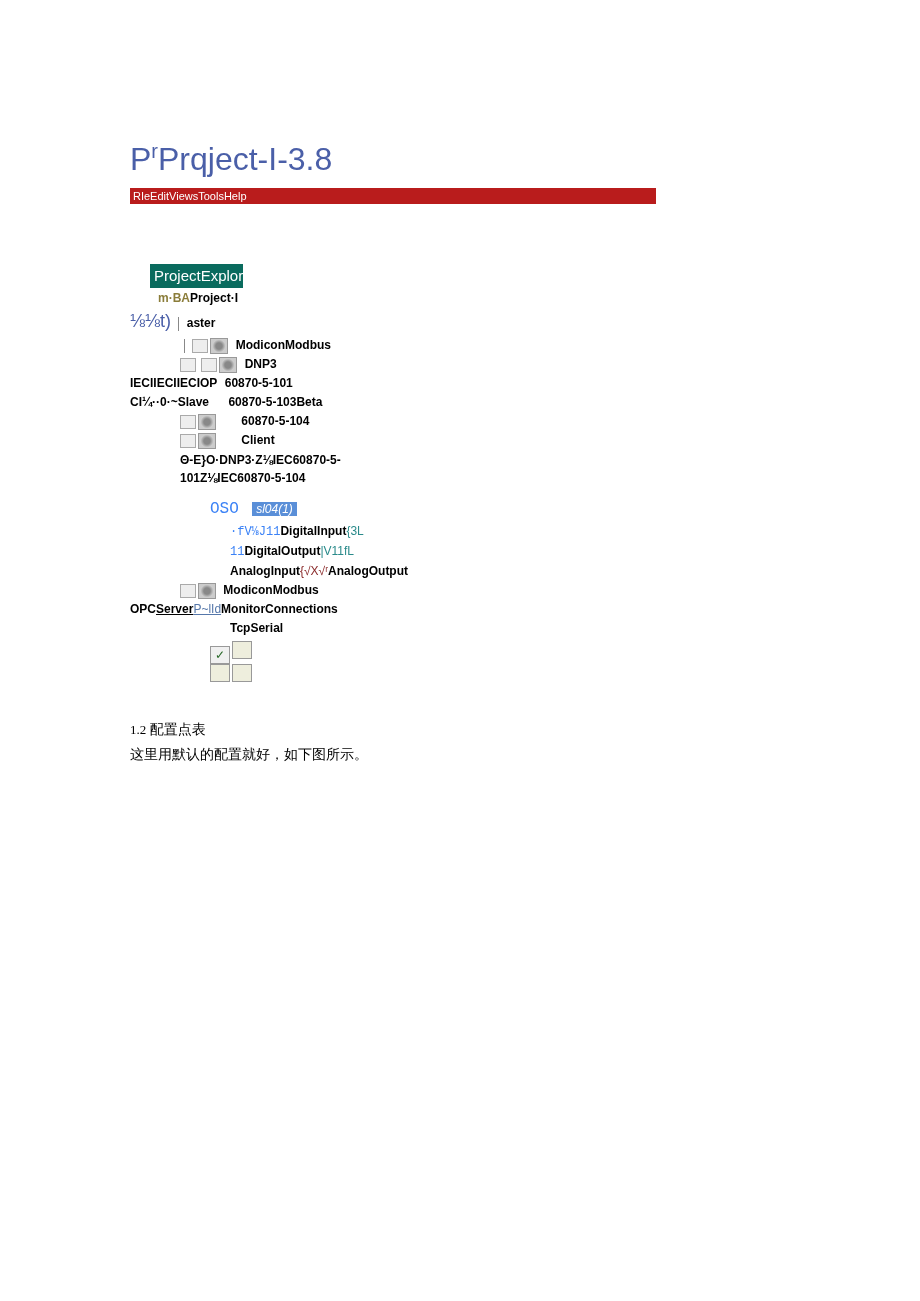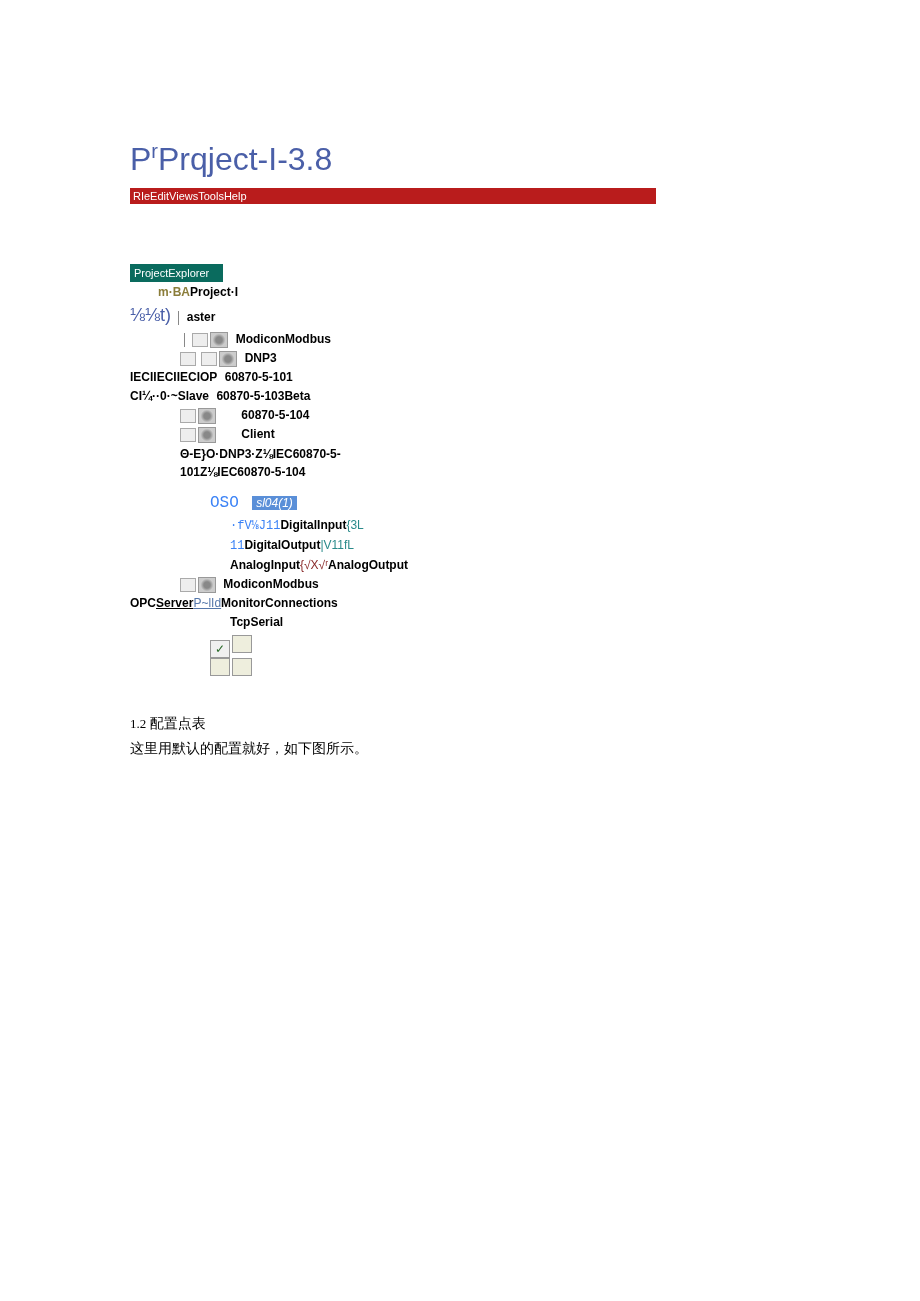--- a/index.html
+++ b/index.html
@@ -31,23 +31,24 @@
   }
   .explorer-panel {
     margin-top: 60px;
     width: 270px;
     font-size: 12px;
     line-height: 1.5;
   }
   .explorer-header {
     background: #0a6b5e;
     color: #fff;
-    font-size: 11px;
+    font-size: 15px;
     padding: 1px 4px;
     width: 85px;
+    margin-left: 20px;
   }
   .tree-line {
     margin: 1px 0;
   }
   .gear-icon {
     display: inline-block;
     width: 16px;
     height: 14px;
     background: radial-gradient(circle, #888 30%, #ccc 60%);
     border: 1px solid #999;
@@ -162,21 +163,21 @@
       <span class="bold">DNP3</span>
     </div>
 
     <div class="tree-line">
       <span class="bold">IECIIECIIECIOP</span>
       <span class="bold" style="margin-left:4px;">60870-5-101</span>
     </div>
 
     <div class="tree-line">
       <span class="bold">CI¼··0·~Slave</span>
-      <span class="bold" style="margin-left:4px;">60870-5-103Beta</span>
+      <span class="bold" style="margin-left:16px;">60870-5-103Beta</span>
     </div>
 
     <div class="tree-line indent2">
       <span class="box-icon"></span><span class="gear-icon"></span>
       <span class="bold" style="margin-left:18px;">60870-5-104</span>
     </div>
 
     <div class="tree-line indent2">
       <span class="box-icon"></span><span class="gear-icon"></span>
       <span class="bold" style="margin-left:18px;">Client</span>

